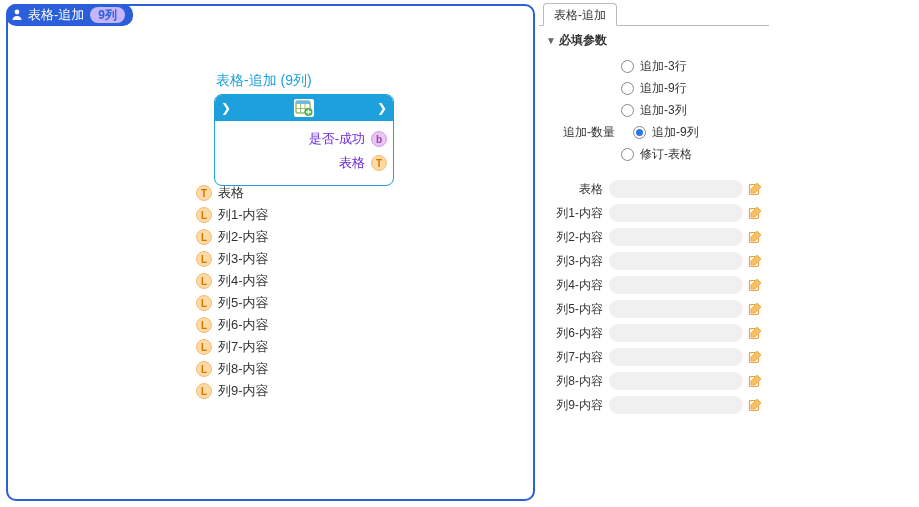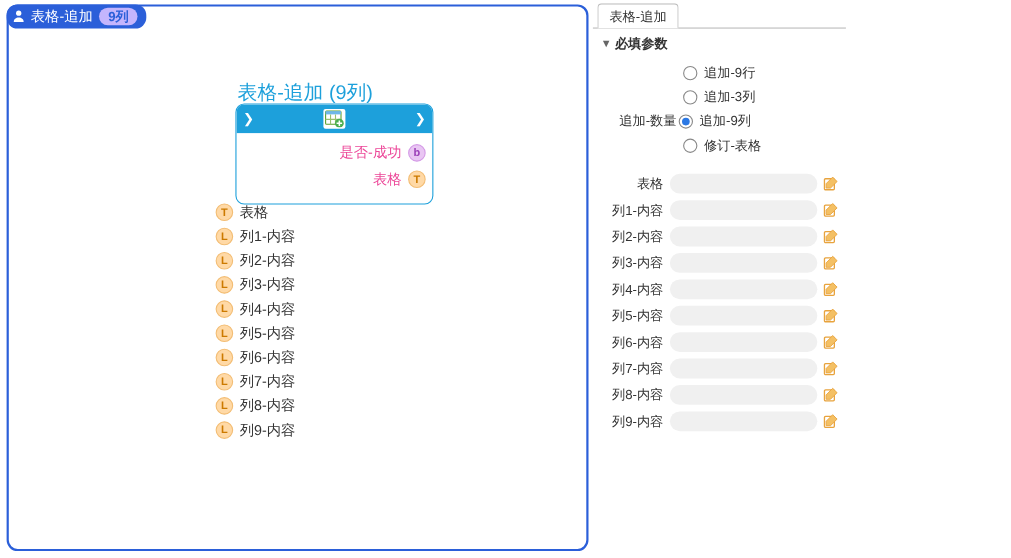--- a/index.html
+++ b/index.html
@@ -5,49 +5,49 @@
 * { box-sizing: border-box; margin: 0; padding: 0; }
 body { font-family: "Microsoft YaHei", Arial, sans-serif; font-size: 13px; color: #333; background: #fff; }
 .app { width: 773px; height: 507px; position: relative; }
 .main-panel { position: absolute; left: 6px; top: 4px; right: 238px; bottom: 6px; border: 2px solid #2b5fd9; border-radius: 10px; background: #fff; }
 .header-bar { position: absolute; left: -2px; top: -2px; height: 22px; display: flex; align-items: center; background: #2b5fd9; border-radius: 10px 10px 10px 10px; padding: 0 8px 0 4px; }
 .person-icon { width: 14px; height: 14px; display: inline-flex; align-items: center; justify-content: center; margin-right: 4px; }
 .header-title { color: #fff; font-size: 13px; margin-right: 6px; }
 .header-badge { background: #c4b5fd; color: #2b5fd9; border-radius: 10px; padding: 0 8px; font-size: 12px; font-weight: bold; height: 16px; line-height: 16px; }
 
 .canvas { position: absolute; left: 0; top: 20px; right: 0; bottom: 0; }
-.block-title { position: absolute; left: 208px; top: 46px; color: #1da0db; font-size: 18px; }
+.block-title { position: absolute; left: 208px; top: 46px; color: #1da0db; font-size: 14px; }
 .block { position: absolute; left: 206px; top: 68px; width: 180px; border: 1px solid #1da0db; border-radius: 8px; background: #fff; overflow: hidden; }
 .block-head { height: 26px; background: #1da0db; display: flex; align-items: center; justify-content: space-between; padding: 0 4px; }
 .block-head .chev { color: #fff; font-size: 12px; width: 14px; text-align: center; }
 .block-head .ico { width: 20px; height: 18px; background: #fff; border-radius: 2px; display: flex; align-items: center; justify-content: center; position: relative; }
 .block-head .ico svg { display: block; }
 .block-body { padding: 6px 6px 10px 6px; }
 .out-row { display: flex; justify-content: flex-end; align-items: center; height: 24px; }
-.out-row .lbl { font-size: 13px; color: #ec4899; margin-right: 6px; }
+.out-row .lbl { font-size: 13px; color: #6d28d9; margin-right: 6px; }
 .port { width: 16px; height: 16px; border-radius: 50%; display: inline-flex; align-items: center; justify-content: center; font-size: 10px; font-weight: bold; }
 .port-b { background: #e9c6f3; color: #9b3fb8; border: 1px solid #d49ae6; }
 .port-t { background: #ffd9a6; color: #cc7a00; border: 1px solid #f3bd74; }
 .port-l { background: #ffd9a6; color: #cc7a00; border: 1px solid #f3bd74; }
 
 .inputs { position: absolute; left: 188px; top: 156px; }
 .in-row { display: flex; align-items: center; height: 22px; }
 .in-row .port { margin-right: 6px; }
 .in-row .lbl { font-size: 13px; color: #333; }
 
 .side-panel { position: absolute; right: 4px; top: 2px; width: 230px; bottom: 4px; background: #fff; }
 .tab-strip { height: 24px; border-bottom: 1px solid #bbb; display: flex; align-items: flex-end; }
 .tab { height: 23px; padding: 0 10px; border: 1px solid #bbb; border-bottom: 1px solid #fff; border-radius: 4px 4px 0 0; background: #fff; font-size: 12px; line-height: 22px; margin-left: 4px; position: relative; top: 1px; }
 .tree { padding: 6px 6px 4px 6px; }
 .tree-section { display: flex; align-items: center; font-size: 12px; font-weight: bold; color: #333; margin-bottom: 6px; }
 .tree-section .tw { width: 12px; text-align: center; color: #666; margin-right: 2px; font-size: 10px; }
 
 .radio-group { padding-left: 8px; }
 .radio-row { display: flex; align-items: center; height: 22px; }
-.radio-row .rlabel { width: 62px; text-align: right; font-size: 12px; color: #333; margin-right: 2px; }
+.radio-row .rlabel { width: 62px; text-align: right; font-size: 12px; color: #333; margin-right: 18px; }
 .radio-row .rspace { width: 62px; margin-right: 6px; }
 .radio { width: 13px; height: 13px; border: 1px solid #888; border-radius: 50%; margin-right: 6px; display: inline-flex; align-items: center; justify-content: center; background: #fff; }
 .radio.sel::after { content: ""; width: 7px; height: 7px; background: #2b78e4; border-radius: 50%; }
 .radio-text { font-size: 12px; color: #333; }
 
 .param-list { padding: 8px 6px 4px 6px; }
 .param-row { display: flex; align-items: center; height: 24px; }
 .param-row .plabel { width: 58px; text-align: right; font-size: 12px; color: #333; margin-right: 6px; }
 .param-row .pfield { flex: 1; height: 18px; background: #f0f0f0; border-radius: 9px; margin-right: 4px; }
 .param-row .pedit { width: 16px; height: 16px; display: inline-flex; align-items: center; justify-content: center; }
@@ -152,20 +152,25 @@
     </div>
     <div class="tree">
       <div class="tree-section">
         <span class="tw">▼</span>
         <span>必填参数</span>
       </div>
       <div class="radio-group" id="radios">
           <div class="radio-row">
             <span class="rspace"></span>
             <span class="radio"></span>
+            <span class="radio-text">追加-3行</span>
+          </div>
+          <div class="radio-row">
+            <span class="rspace"></span>
+            <span class="radio"></span>
             <span class="radio-text">追加-9行</span>
           </div>
           <div class="radio-row">
             <span class="rspace"></span>
             <span class="radio"></span>
             <span class="radio-text">追加-3列</span>
           </div>
           <div class="radio-row">
             <span class="rlabel">追加-数量</span>
             <span class="radio sel"></span>

